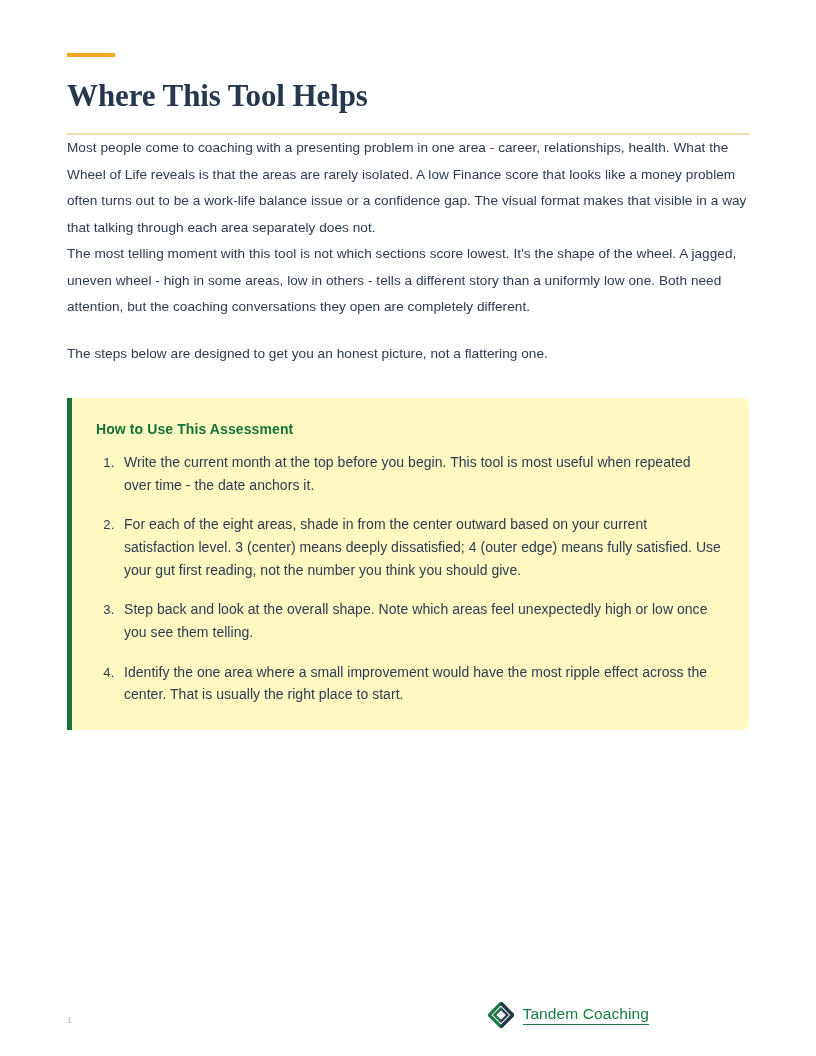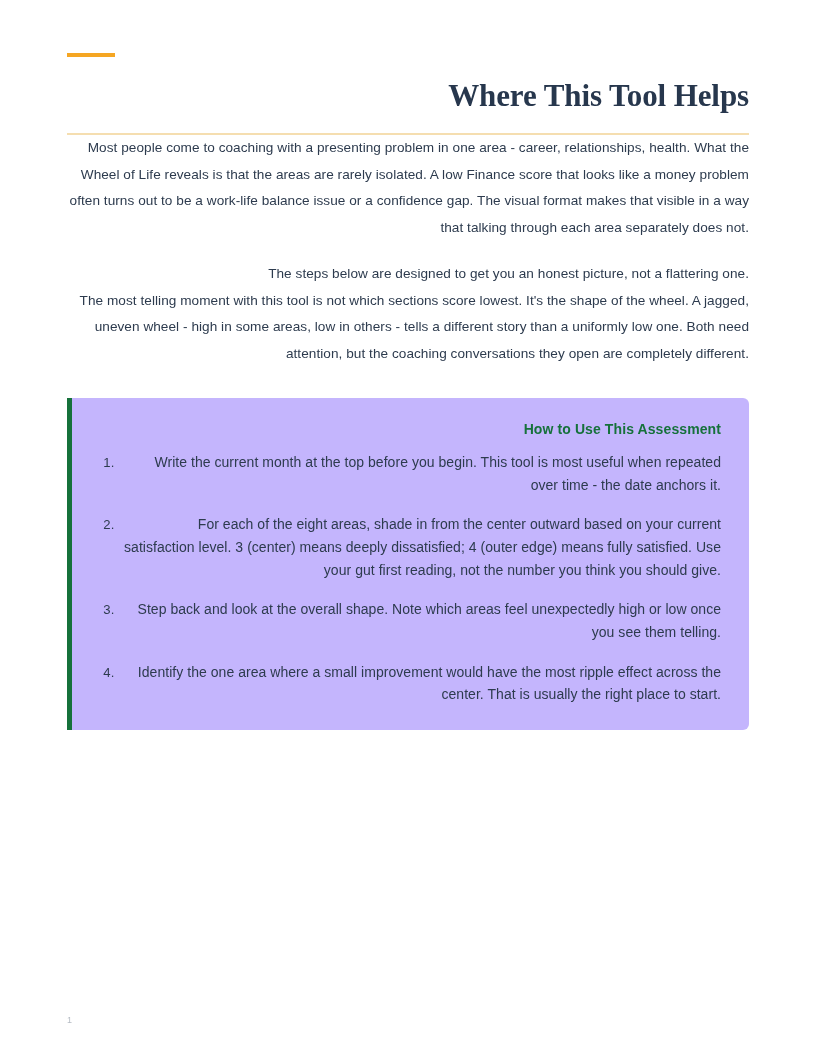--- a/index.html
+++ b/index.html
@@ -13,21 +13,20 @@
     font-family: "Liberation Sans", sans-serif;
     -webkit-font-smoothing: antialiased;
     overflow: hidden;
   }
 
   .page {
     position: relative;
     width: 716px;
     height: 1056px;
     box-sizing: border-box;
-    text-align: right;
   }
 
   .content {
     position: absolute;
     left: 67px;
     top: 0;
     width: 682px;
   }
 
   
@@ -65,21 +64,21 @@
   }
   .para-block {
   }
   .para-block.tight {
     margin-top: 20px;
   }
 
   
   .callout {
     margin-top: 31px;
-    background: #c4b5fd;
+    background: #fef9c3;
     border-left: 5px solid #16713b;
     border-radius: 0 6px 6px 0;
     padding: 20px 28px 24px 24px;
     box-sizing: border-box;
     width: 682px;
   }
 
   .callout-title {
     font-size: 14px;
     font-weight: 700;
@@ -165,38 +164,49 @@
     <div class="accent-bar"></div>
 
     <h1 class="page-title">Where This Tool Helps</h1>
 
     <div class="title-divider"></div>
 
     <div class="para-block">
       <p class="body-para">Most people come to coaching with a presenting problem in one area - career, relationships, health. What the Wheel of Life reveals is that the areas are rarely isolated. A low Finance score that looks like a money problem often turns out to be a work-life balance issue or a confidence gap. The visual format makes that visible in a way that talking through each area separately does not.</p>
     </div>
 
+    <div class="para-block">
+      <p class="body-para">The most telling moment with this tool is not which sections score lowest. It's the shape of the wheel. A jagged, uneven wheel - high in some areas, low in others - tells a different story than a uniformly low one. Both need attention, but the coaching conversations they open are completely different.</p>
+    </div>
+
     <div class="para-block tight">
       <p class="body-para">The steps below are designed to get you an honest picture, not a flattering one.</p>
-    </div>
-
-    <div class="para-block">
-      <p class="body-para">The most telling moment with this tool is not which sections score lowest. It's the shape of the wheel. A jagged, uneven wheel - high in some areas, low in others - tells a different story than a uniformly low one. Both need attention, but the coaching conversations they open are completely different.</p>
     </div>
 
     <div class="callout">
       <div class="callout-title">How to Use This Assessment</div>
       <ol class="callout-list">
         <li>Write the current month at the top before you begin. This tool is most useful when repeated over time - the date anchors it.</li>
         <li>For each of the eight areas, shade in from the center outward based on your current satisfaction level. 3 (center) means deeply dissatisfied; 4 (outer edge) means fully satisfied. Use your gut first reading, not the number you think you should give.</li>
         <li>Step back and look at the overall shape. Note which areas feel unexpectedly high or low once you see them telling.</li>
         <li>Identify the one area where a small improvement would have the most ripple effect across the center. That is usually the right place to start.</li>
       </ol>
     </div>
 
   </div>
 
   <div class="footer">
     <div class="page-number">1</div>
 
+    <div class="logo">
+      <span class="logo-mark">
+        <svg viewBox="0 0 26 26" width="26" height="26" xmlns="http://www.w3.org/2000/svg">
+          <path d="M13 1.2 L24.8 13 L13 24.8 L1.2 13 Z" fill="none" stroke="#1b7a45" stroke-width="3.2"></path>
+          <path d="M13 1.2 L24.8 13 L13 24.8" fill="none" stroke="#27374d" stroke-width="3.2"></path>
+          <path d="M13 6.6 L19.4 13 L13 19.4 L6.6 13 Z" fill="none" stroke="#27374d" stroke-width="2.2"></path>
+          <path d="M13 6.6 L6.6 13 L13 19.4" fill="none" stroke="#1b7a45" stroke-width="2.2"></path>
+        </svg>
+      </span>
+      <span class="logo-text">Tandem Coaching</span>
+    </div>
   </div>
 
 </div>
 
 </body></html>

